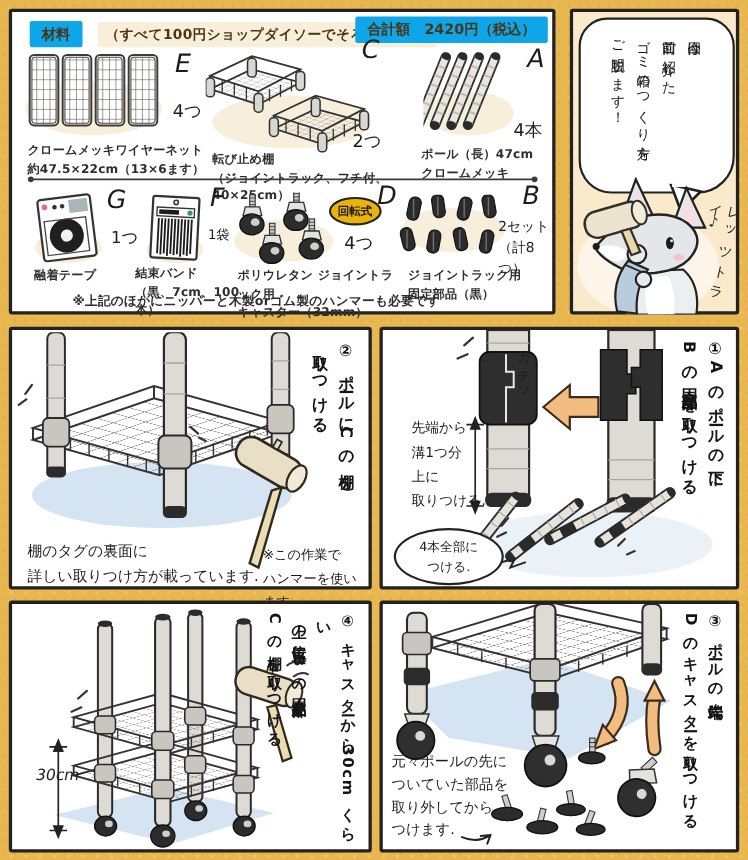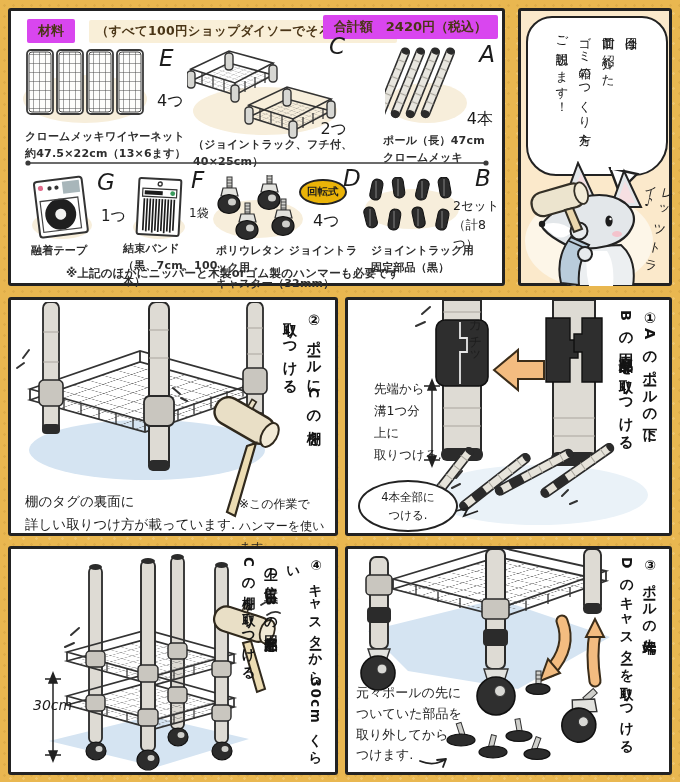--- a/index.html
+++ b/index.html
@@ -5,21 +5,21 @@
   html,body{margin:0;padding:0;}
   body{font-family:"DejaVu Sans","Liberation Sans",sans-serif;}
   .page{position:relative;width:680px;height:782px;overflow:hidden;
     background-color:#e9b750;
     background-image:radial-gradient(rgba(120,80,10,.10) 1px,transparent 1.4px),
                      radial-gradient(rgba(255,240,200,.25) 1px,transparent 1.4px);
     background-size:9px 11px,13px 15px;background-position:0 0,4px 6px;}
   .panel{position:absolute;background:#fff;border:3px solid #222;border-radius:3px;box-sizing:border-box;}
   .abs{position:absolute;}
   .pre{white-space:pre-line;}
-  .tag{background:#d946ef;color:#4a3516;font-size:13px;font-weight:bold;padding:3px 11px;border-radius:2px;}
+  .tag{background:#0ea5e9;color:#4a3516;font-size:13px;font-weight:bold;padding:3px 11px;border-radius:2px;}
   .tag2{background:#f9efd8;color:#4a3516;font-size:12.5px;font-weight:bold;padding:3px 7px;border-radius:2px;letter-spacing:.3px;}
   .letter{font-size:23px;font-style:italic;color:#1c1c1c;font-family:"DejaVu Sans",sans-serif;}
   .count{font-size:16px;color:#1c1c1c;}
   .caption{font-size:11px;font-weight:600;color:#2e2e2e;line-height:1.5;letter-spacing:.2px;}
   .vtitle{writing-mode:vertical-rl;text-orientation:mixed;white-space:pre-line;
     font-size:14.5px;font-weight:600;color:#141414;letter-spacing:2px;line-height:1.65;}
   .vtext{writing-mode:vertical-rl;text-orientation:mixed;white-space:pre-line;}
   .hand{color:#1d1d1d;}
   .bubble{background:#fff;border:2.5px solid #222;}
   .badge{background:#eab308;border:2px solid #222;border-radius:50%;font-size:10.5px;font-weight:600;
@@ -108,20 +108,21 @@
             <rect x="0" y="26" width="8" height="17" rx="3.5"></rect>
             <rect x="38" y="8" width="8" height="17" rx="3.5"></rect>
             <rect x="82" y="20" width="8" height="17" rx="3.5"></rect>
             <rect x="44" y="40" width="8" height="17" rx="3.5"></rect>
           </g>
         </g>
       </svg>
       <span class="abs letter" style="right:2px;top:0;">C</span>
       <span class="abs count" style="right:0;top:86px;text-align:right;">2つ</span>
       <div class="abs caption" style="left:6px;top:104px;width:220px;">
+        <div>転び止め棚</div>
         <div>（ジョイントラック、フチ付、40×25cm）</div>
       </div>
     </div>
 
     <div class="abs" style="left:368px;top:28px;width:124px;height:122px;">
       <svg class="abs" style="left:6px;top:6px;" width="84" height="84" viewBox="0 0 84 84">
         <ellipse cx="42" cy="58" rx="40" ry="20" fill="#f7eedb"></ellipse>
         <g>
           <g transform="translate(18,2) rotate(22)">
             <rect width="8" height="74" rx="4" fill="#e8e6df" stroke="#2e2e2e" stroke-width="1.6"></rect>

